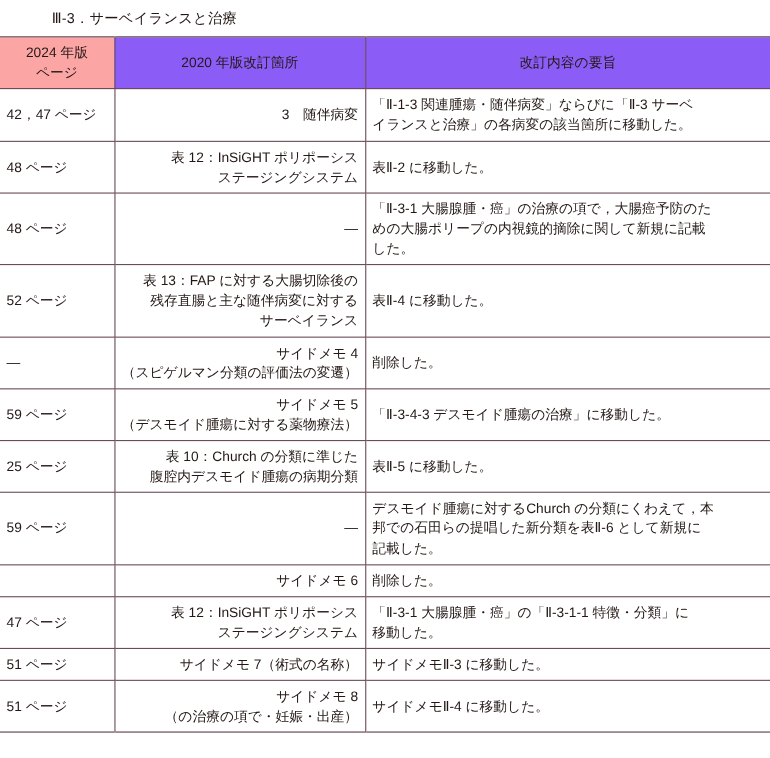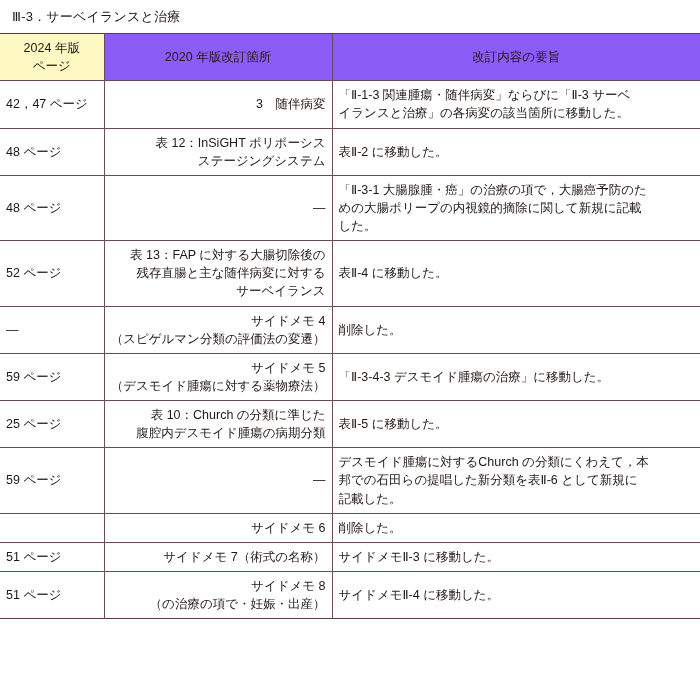--- a/index.html
+++ b/index.html
@@ -20,20 +20,21 @@
     height: 689px;
     box-sizing: border-box;
     position: relative;
     overflow: hidden;
   }
   .doc-title {
     padding: 8px 0 7px 12px;
     font-size: 13px;
     letter-spacing: 0.2px;
     color: #231815;
+    margin-left: 35px;
   }
   table.main {
     border-collapse: collapse;
     table-layout: fixed;
     width: 700px;
     border-top: 1px solid #5b3a4a;
     border-bottom: 1px solid #5b3a4a;
   }
   table.main col.c0 { width: 104px; }
   table.main col.c1 { width: 228px; }
@@ -54,21 +55,21 @@
   table.main th:last-child, table.main td:last-child { border-right: none; }
   table.main tr:last-child td { border-bottom: none; }
 
   thead th {
     background: #8b5cf6;
     text-align: center;
     border-bottom: 1px solid #6b4a59;
     padding: 6px 4px;
     line-height: 1.35;
   }
-  thead th.hdr-page { background: #fef9c3; }
+  thead th.hdr-page { background: #fca5a5; }
 
   td.col-page {
     text-align: left;
     white-space: nowrap;
   }
   td.col-mid {
     text-align: right;
   }
   td.col-desc {
     text-align: left;
@@ -199,20 +200,31 @@
       <tr>
         <td class="col-page"></td>
         <td class="col-mid lines">
           <span>サイドメモ 6</span>
         </td>
         <td class="col-desc lines">
           <span>削除した。</span>
         </td>
       </tr>
 
+      <tr>
+        <td class="col-page">47 ページ</td>
+        <td class="col-mid lines">
+          <span>表 12：InSiGHT ポリポーシス</span>
+          <span>ステージングシステム</span>
+        </td>
+        <td class="col-desc lines">
+          <span>「Ⅱ-3-1 大腸腺腫・癌」の「Ⅱ-3-1-1 特徴・分類」に</span>
+          <span>移動した。</span>
+        </td>
+      </tr>
 
       <tr>
         <td class="col-page">51 ページ</td>
         <td class="col-mid lines">
           <span>サイドメモ 7（術式の名称）</span>
         </td>
         <td class="col-desc lines">
           <span>サイドメモⅡ-3 に移動した。</span>
         </td>
       </tr>

